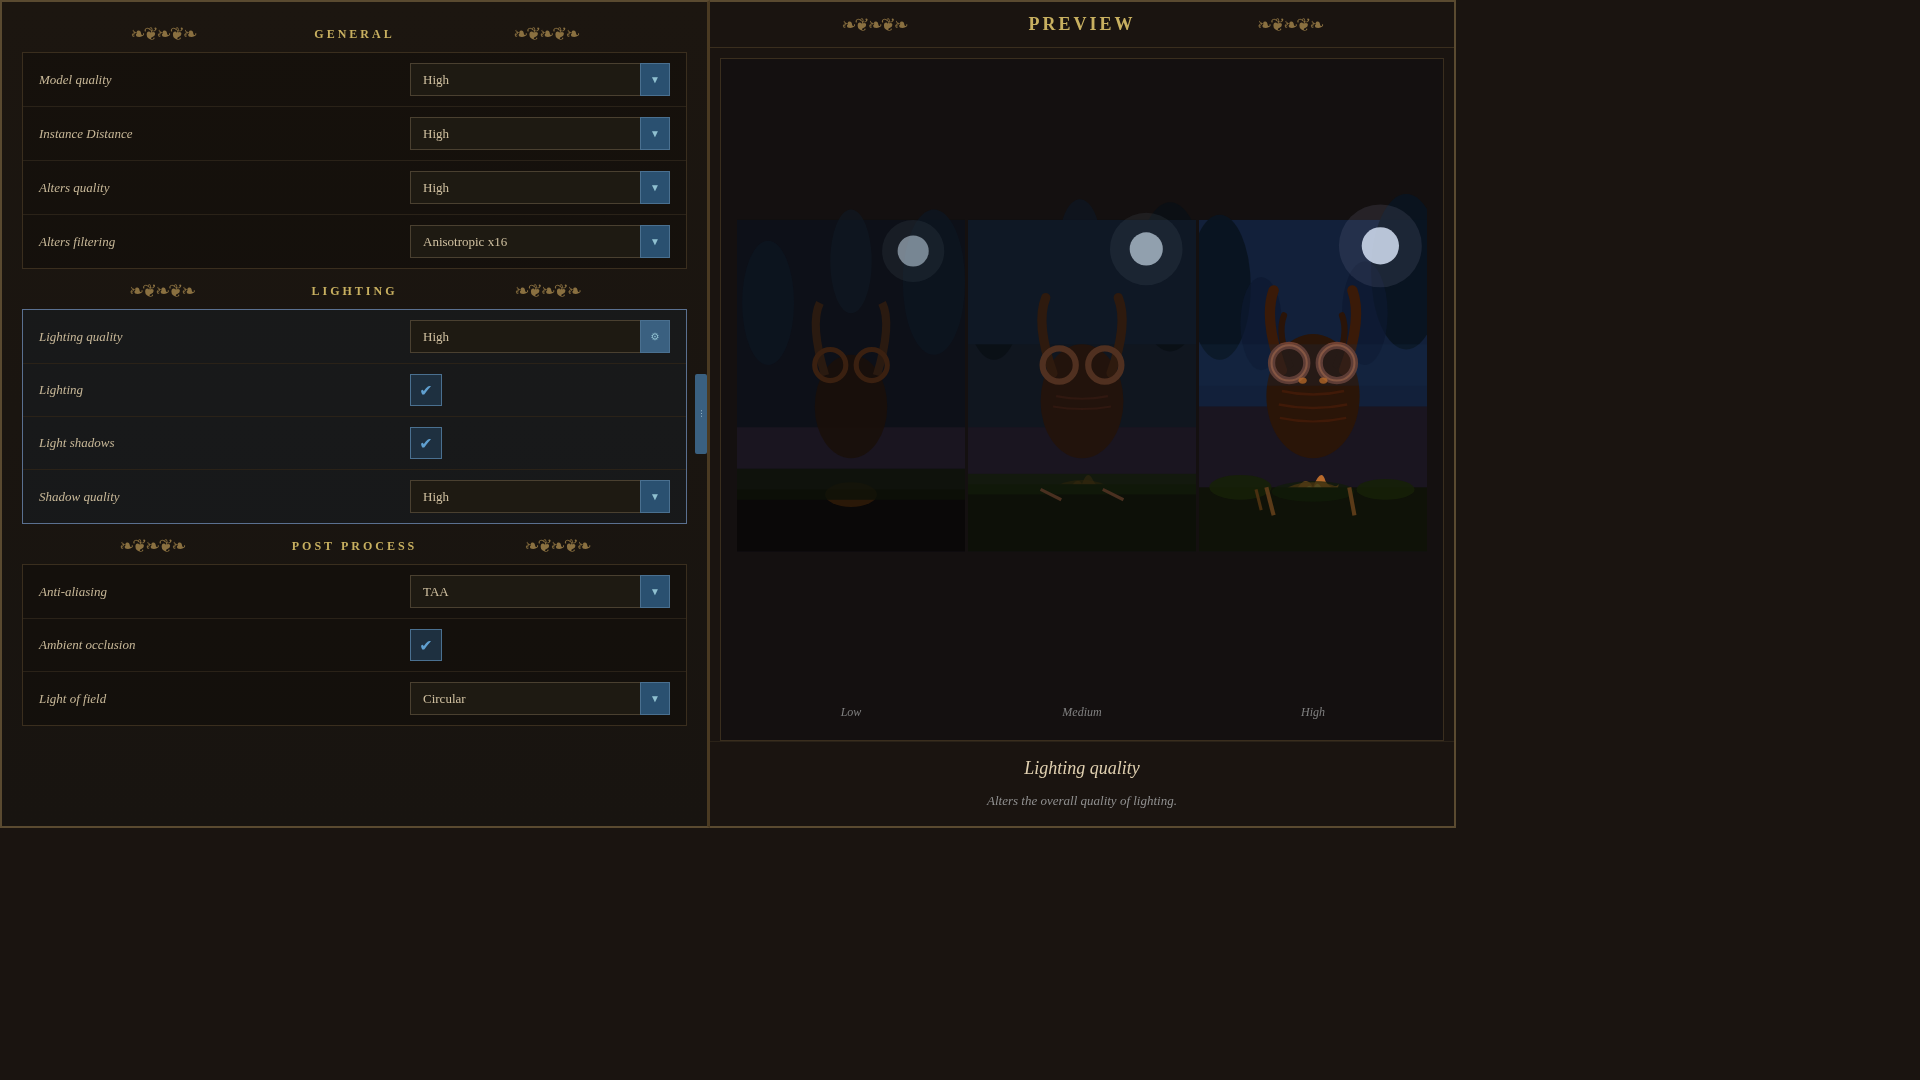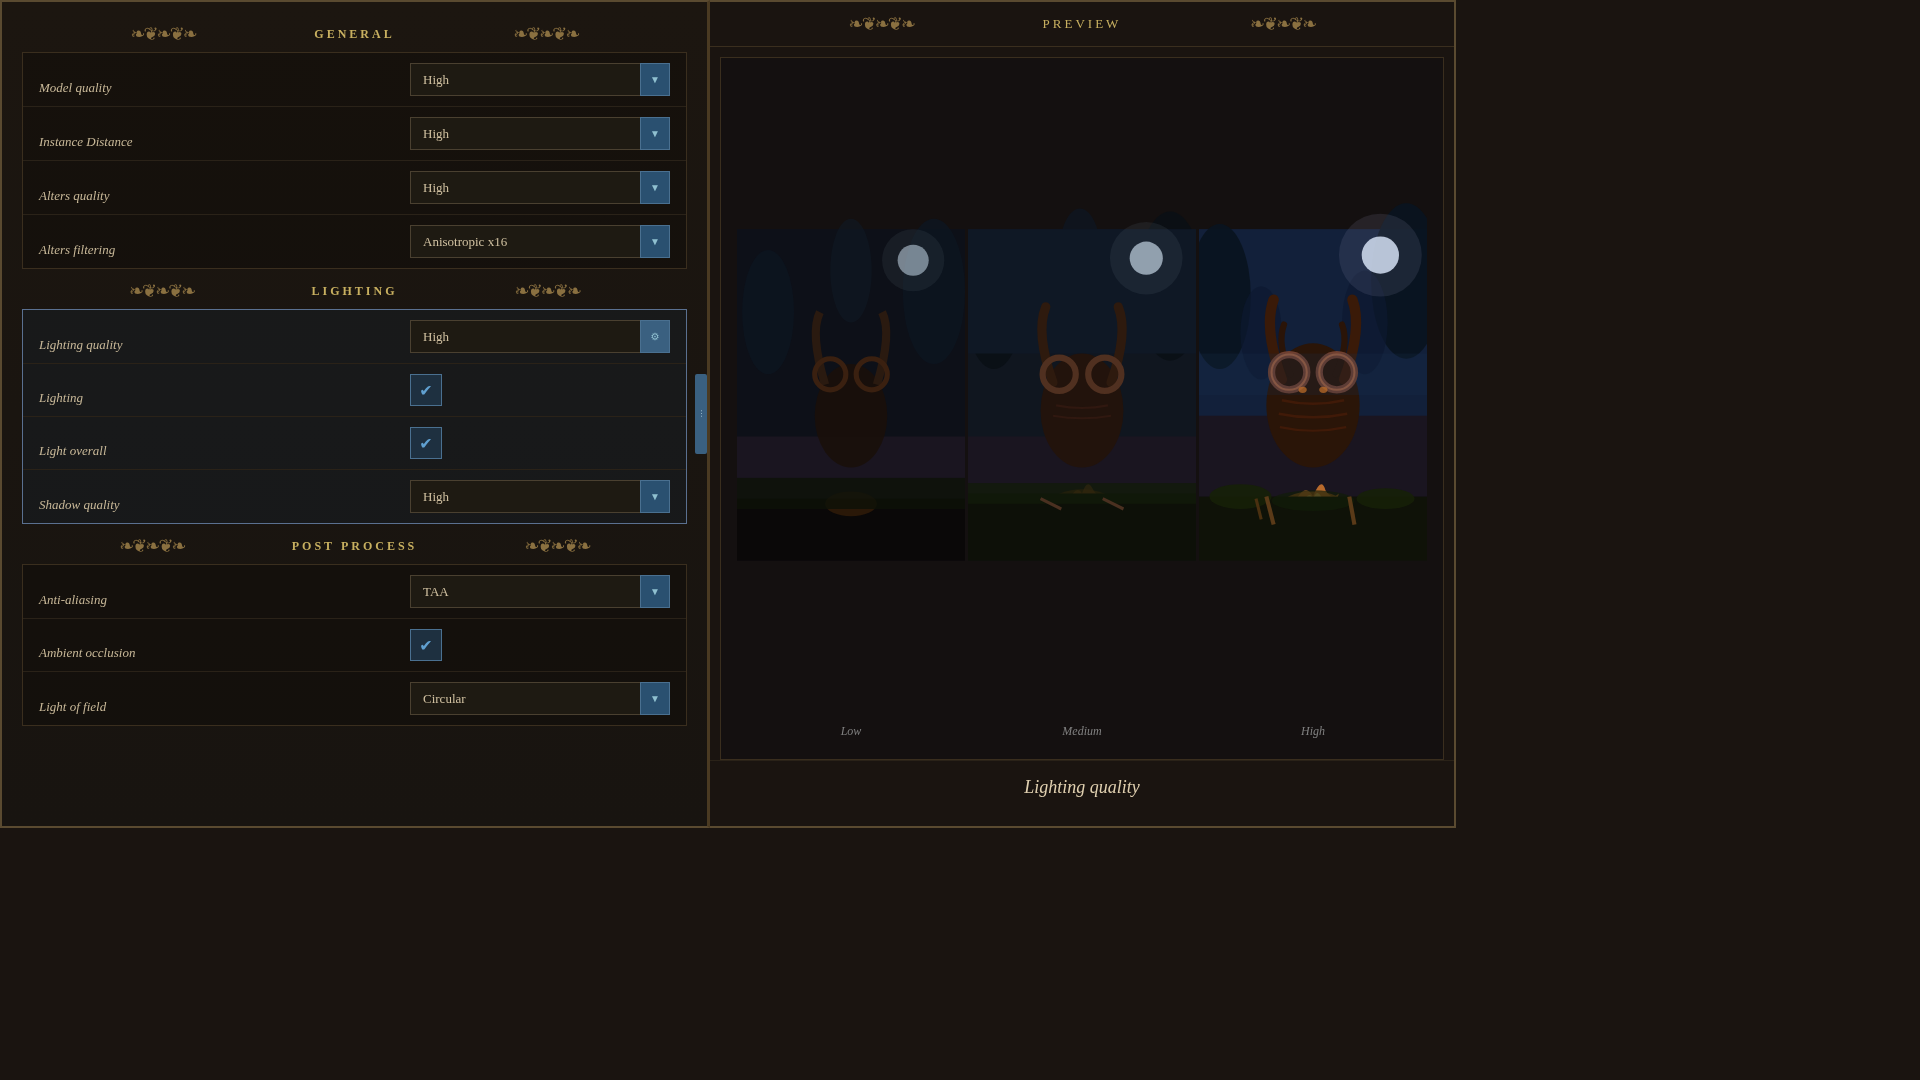--- a/index.html
+++ b/index.html
@@ -76,21 +76,21 @@
       margin-bottom: 4px;
     }
 
     .settings-group.active-group {
       border: 1px solid #5a7090;
       background: rgba(20,35,50,0.3);
     }
 
     .setting-row {
       display: flex;
-      align-items: flex-end;
+      align-items: center;
       padding: 10px 16px;
       min-height: 52px;
       border-bottom: 1px solid #2a2218;
     }
 
     .setting-row:last-child {
       border-bottom: none;
     }
 
     .setting-label {
@@ -189,22 +189,22 @@
       display: flex;
       align-items: center;
       justify-content: center;
       padding: 12px 20px;
       gap: 10px;
       border-bottom: 1px solid #3a2e1e;
     }
 
     .preview-title {
       color: #c8b060;
-      font-size: 13px;
-      font-weight: normal;
+      font-size: 18px;
+      font-weight: bold;
       letter-spacing: 3px;
     }
 
     
     .preview-images-container {
       flex: 1;
       display: flex;
       align-items: stretch;
       padding: 16px;
       gap: 0;
@@ -352,21 +352,21 @@
     <div class="setting-row">
       <div class="setting-label">Lighting</div>
       <div class="setting-control">
         <div class="checkbox-wrapper checked">
           <span class="checkmark">✔</span>
         </div>
       </div>
     </div>
 
     <div class="setting-row">
-      <div class="setting-label">Light overall</div>
+      <div class="setting-label">Light shadows</div>
       <div class="setting-control">
         <div class="checkbox-wrapper checked">
           <span class="checkmark">✔</span>
         </div>
       </div>
     </div>
 
     <div class="setting-row">
       <div class="setting-label">Shadow quality</div>
       <div class="setting-control">
@@ -566,15 +566,16 @@
 
           <rect x="0" y="120" width="220" height="40" fill="#1a3050" opacity="0.2"></rect>
         </svg>
       </div>
       <div class="preview-label">High</div>
     </div>
   </div>
 
   <div class="preview-description">
     <div class="desc-title">Lighting quality</div>
+    <div class="desc-text">Alters the overall quality of lighting.</div>
   </div>
 
 </div>
 
 </body></html>

